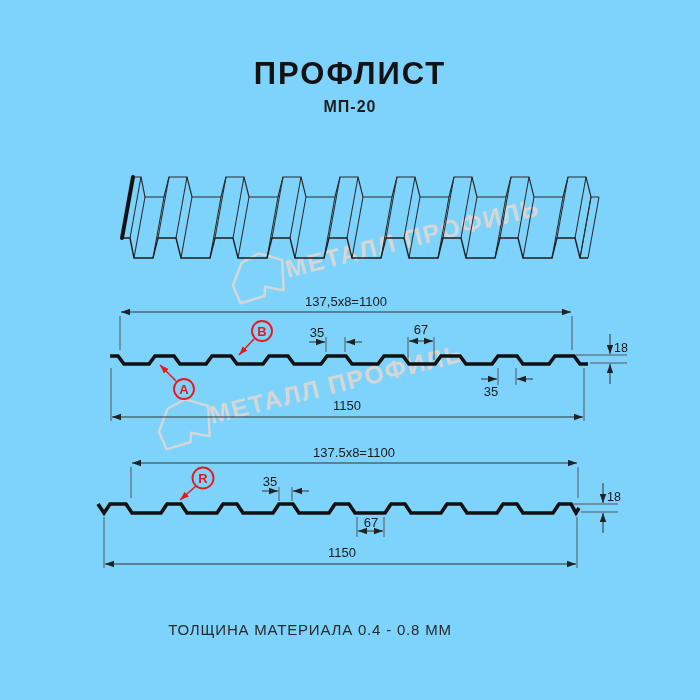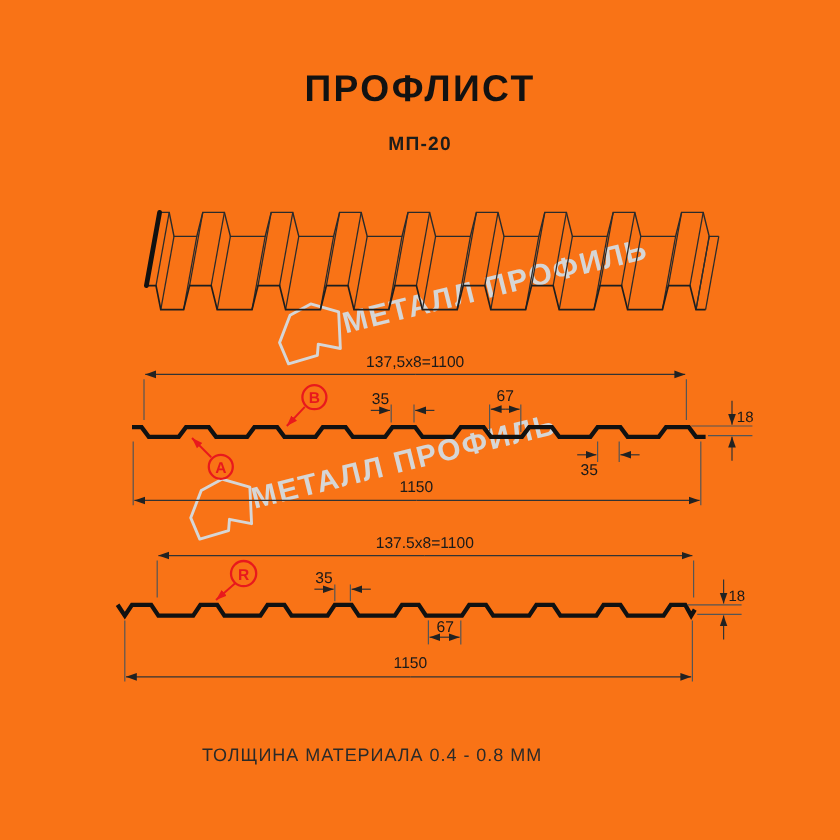--- a/index.html
+++ b/index.html
@@ -1,20 +1,20 @@
 <!DOCTYPE html>
 <html><head>
 <meta charset="utf-8">
 <style>
   html,body{margin:0;padding:0;background:#fff;}
-  .page{position:relative;width:700px;height:700px;background:#f97316;overflow:hidden;
+  .page{position:relative;width:700px;height:700px;background:#7dd3fc;overflow:hidden;
         font-family:"Liberation Sans",sans-serif;}
   .hdr{position:absolute;top:56px;left:0;width:700px;text-align:center;}
   .title{font-size:31px;font-weight:bold;letter-spacing:2px;color:#121212;}
-  .subtitle{margin-top:20px;font-size:16px;font-weight:bold;letter-spacing:1px;color:#1d1d1b;}
+  .subtitle{margin-top:6px;font-size:16px;font-weight:bold;letter-spacing:1px;color:#1d1d1b;}
   .ftr{position:absolute;top:621px;left:0;width:620px;text-align:center;
        font-size:15px;letter-spacing:.8px;color:#2b2a29;}
   svg{position:absolute;top:0;left:0;}
   svg text{font-family:"Liberation Sans",sans-serif;}
   .dimtxt{font-size:13px;fill:#1a1a1a;}
   .dimtxt18{font-size:12.5px;fill:#1a1a1a;}
   .dimline{stroke:#333;stroke-width:1;fill:none;}
   .extline{stroke:#555;stroke-width:1;fill:none;}
   .profile{stroke:#111;stroke-width:3.6;fill:none;stroke-linejoin:miter;}
   .iso-front{stroke:#1e1e1e;stroke-width:1.4;fill:none;}

